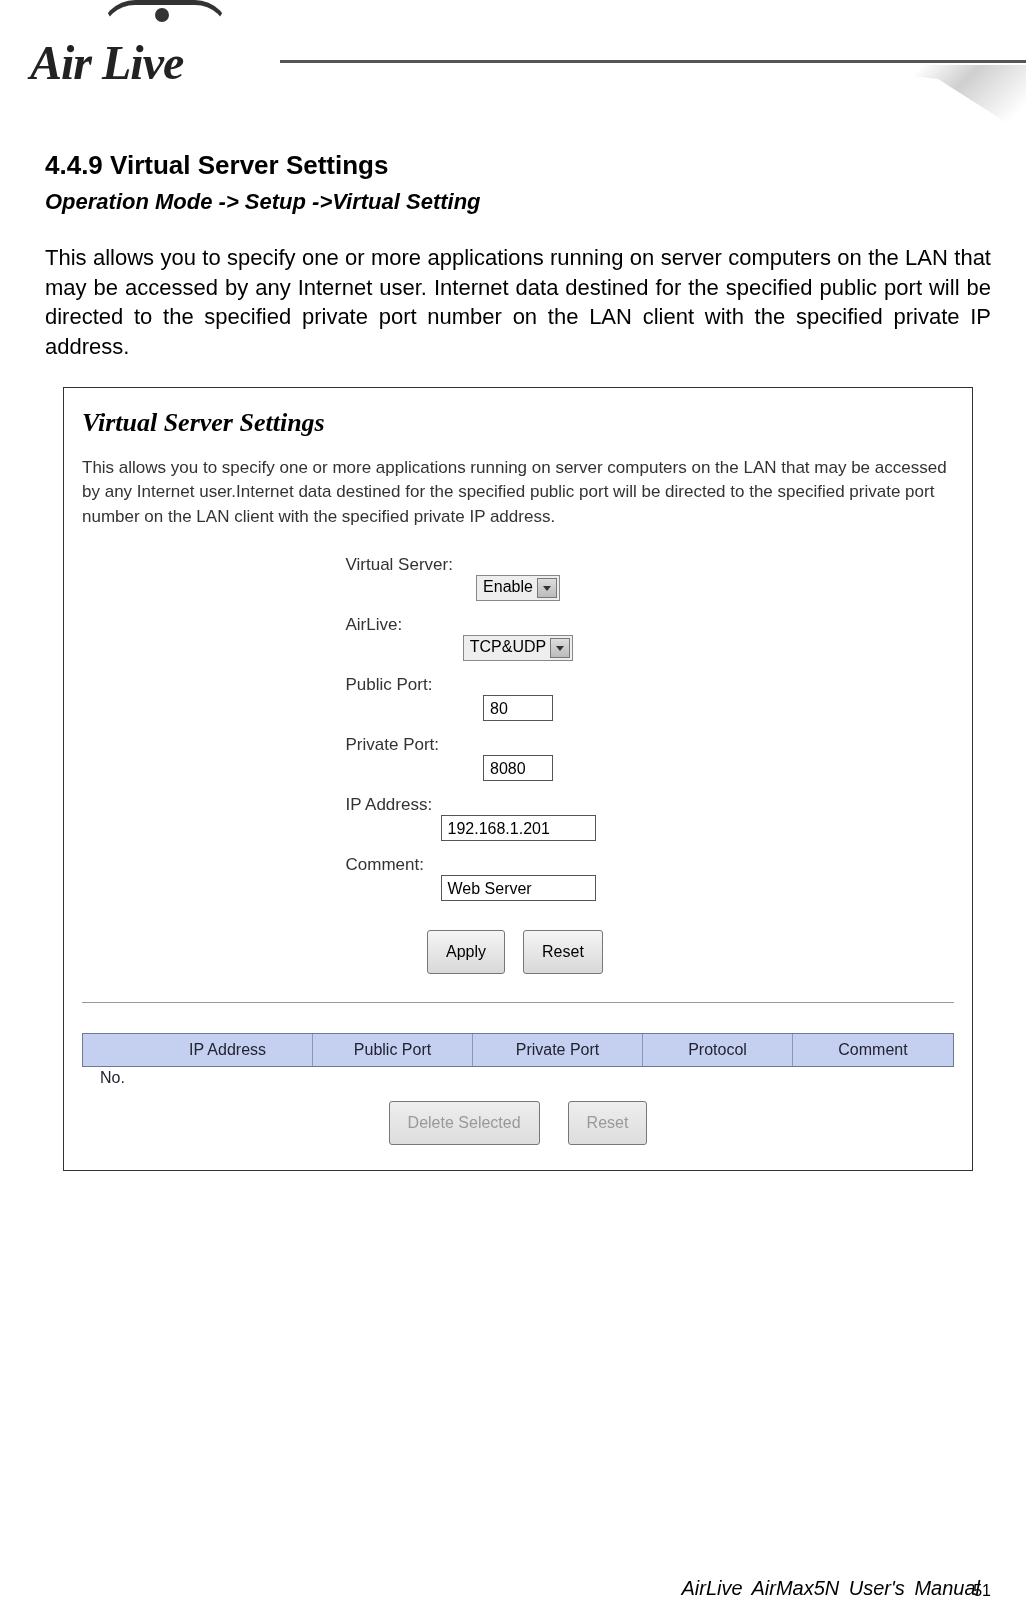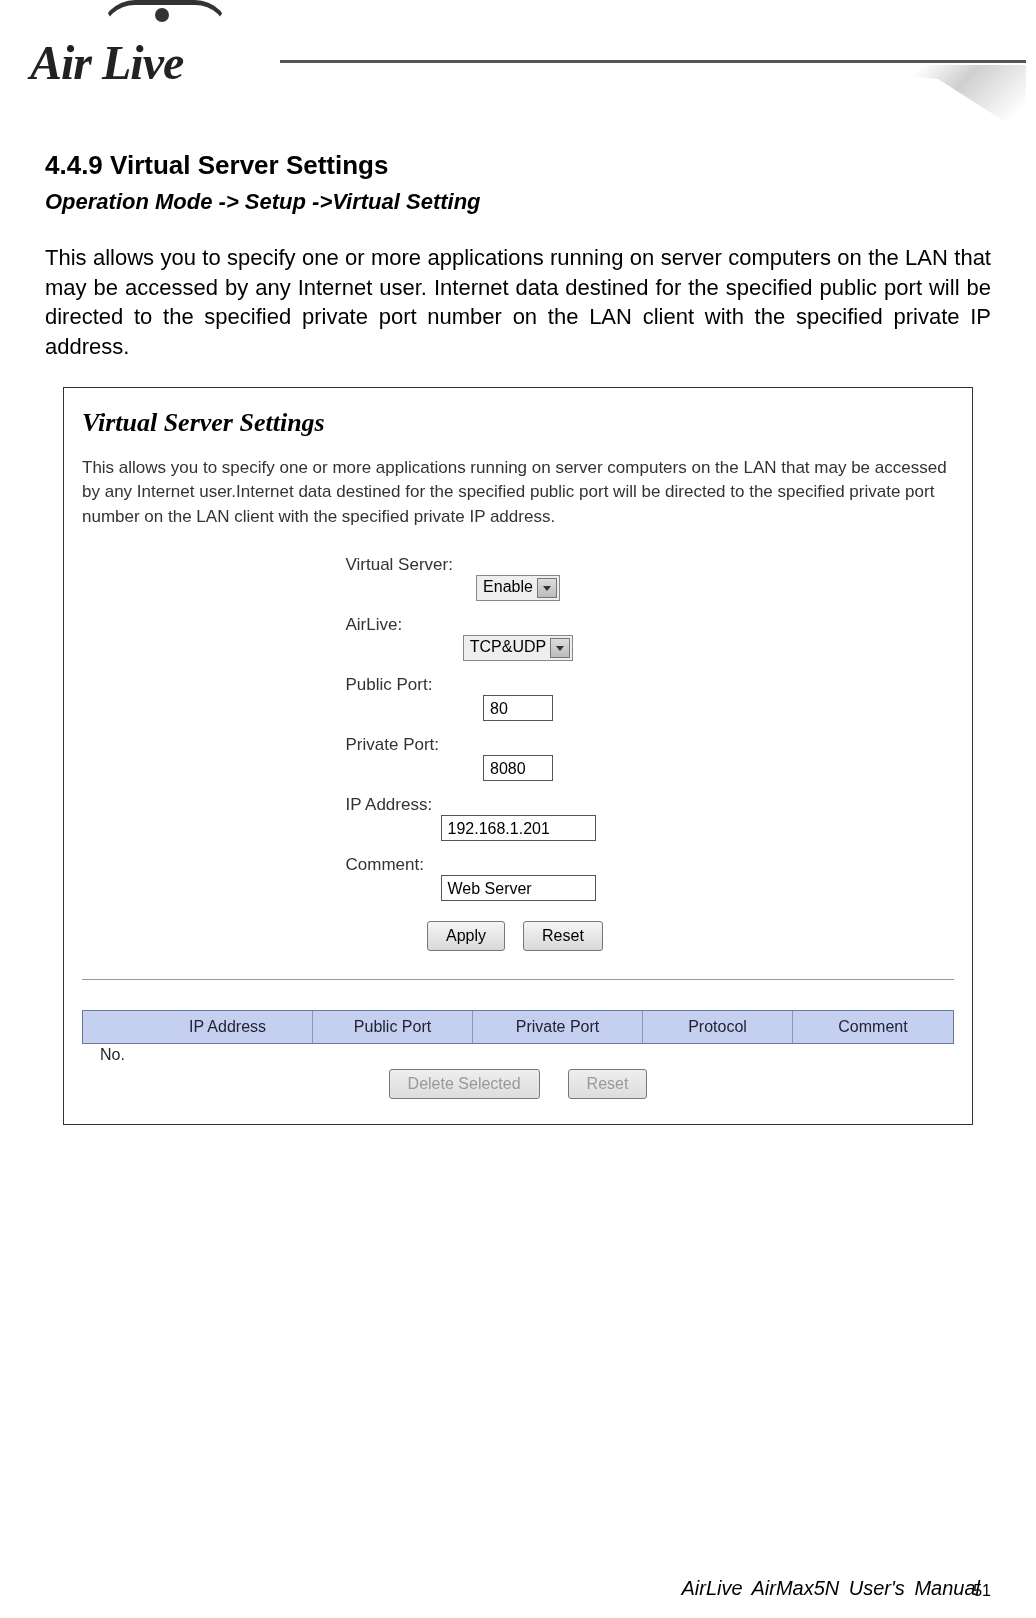--- a/index.html
+++ b/index.html
@@ -183,29 +183,30 @@
     .btn-row {
       display: flex;
       gap: 18px;
       margin-left: 345px;
       margin-top: 20px;
       margin-bottom: 28px;
     }
     .btn {
       font-family: Arial, sans-serif;
       font-size: 16px;
-      height: 30px;
+      height: 44px;
       padding: 0 18px;
       background: linear-gradient(#f5f5f5, #d8d8d8);
       border: 1.5px solid #777;
       border-radius: 3px;
       display: inline-flex;
       align-items: center;
       justify-content: center;
       color: #000;
+      margin-top: 9px;
     }
     .btn-disabled {
       color: #999;
       background: linear-gradient(#eee, #ddd);
     }
     .hr-line {
       border: none;
       border-top: 1.5px solid #999;
       margin: 10px 0 30px 0;
     }

